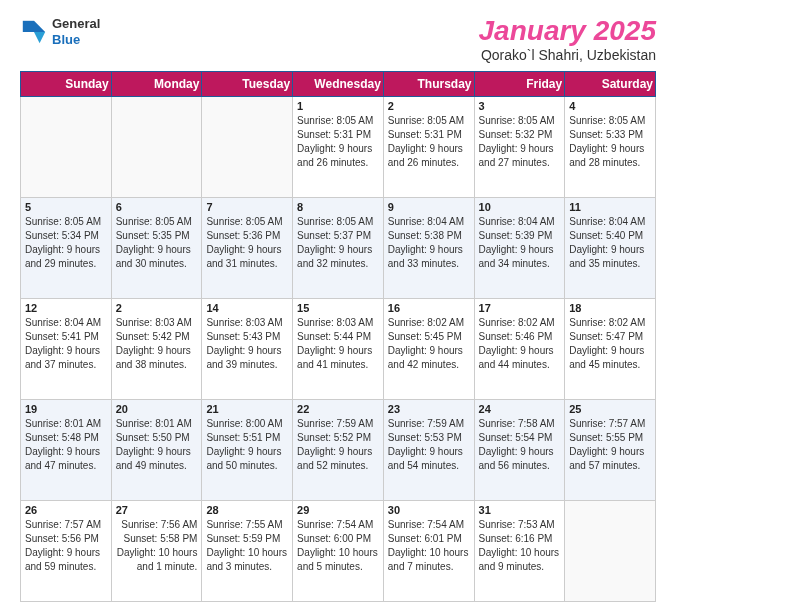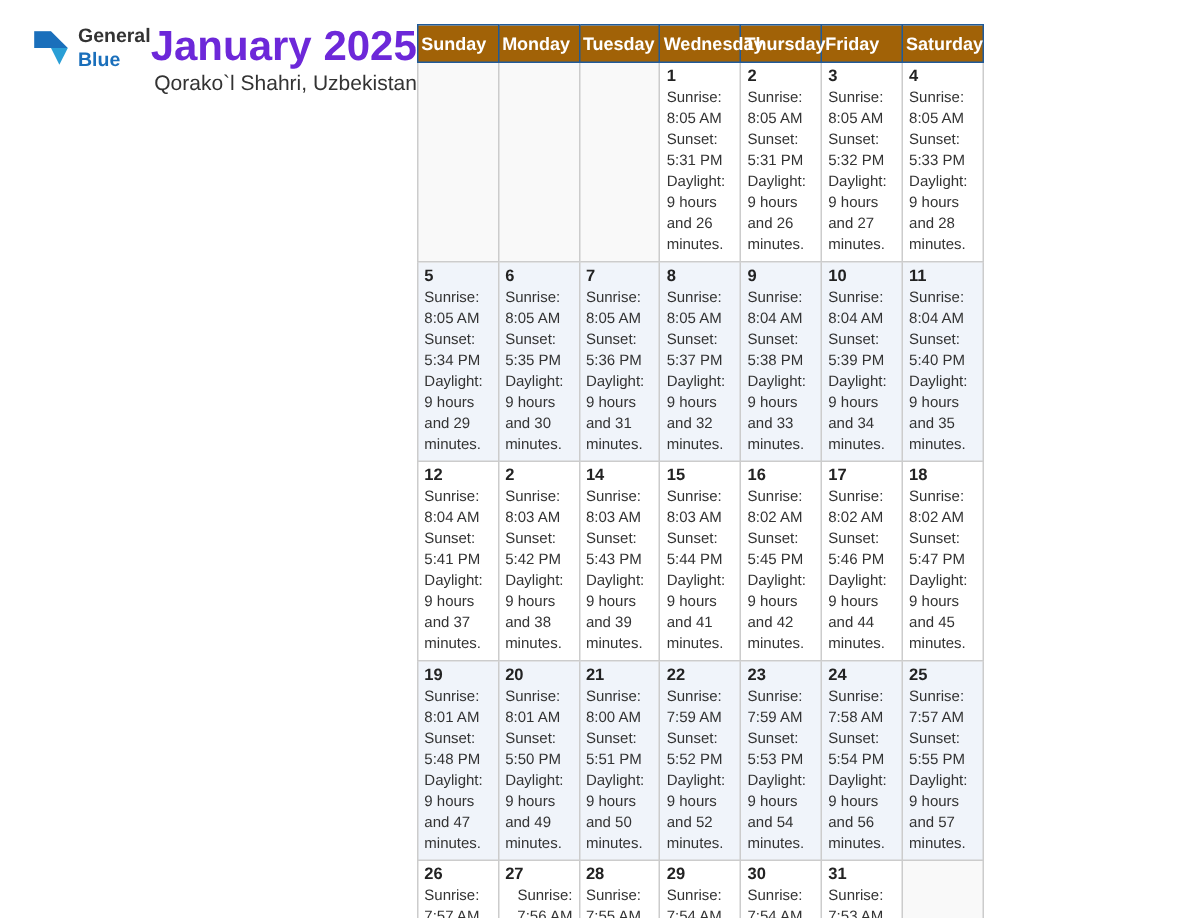--- a/index.html
+++ b/index.html
@@ -8,20 +8,21 @@
       background: #fff;
       width: 792px;
       height: 612px;
       overflow: hidden;
     }
     .page {
       width: 676px;
       height: 612px;
       padding: 16px 20px 10px 20px;
       display: flex;
+      flex-direction: column;
     }
     .header {
       display: flex;
       align-items: flex-start;
       justify-content: space-between;
       margin-bottom: 8px;
     }
     .logo {
       display: flex;
       align-items: center;
@@ -36,39 +37,40 @@
     .logo-icon {
       width: 28px;
       height: 28px;
     }
     .title-section {
       text-align: right;
     }
     .title-section h1 {
       font-size: 28px;
       font-weight: bold;
-      color: #6d28d9;
+      color: #ec4899;
       line-height: 1.1;
+      font-style: italic;
     }
     .title-section h2 {
       font-size: 14px;
       font-weight: normal;
       color: #333;
     }
     .calendar {
       flex: 1;
       border: 1px solid #ccc;
       border-collapse: collapse;
       width: 100%;
       table-layout: fixed;
     }
     .calendar th {
-      background-color: #a16207;
+      background-color: #be185d;
       color: white;
-      text-align: left;
+      text-align: right;
       padding: 5px 2px;
       font-size: 12px;
       border: 1px solid #1f5a9a;
     }
     .calendar td {
       border: 1px solid #ccc;
       vertical-align: top;
       padding: 3px 4px;
       font-size: 9.5px;
       color: #333;

